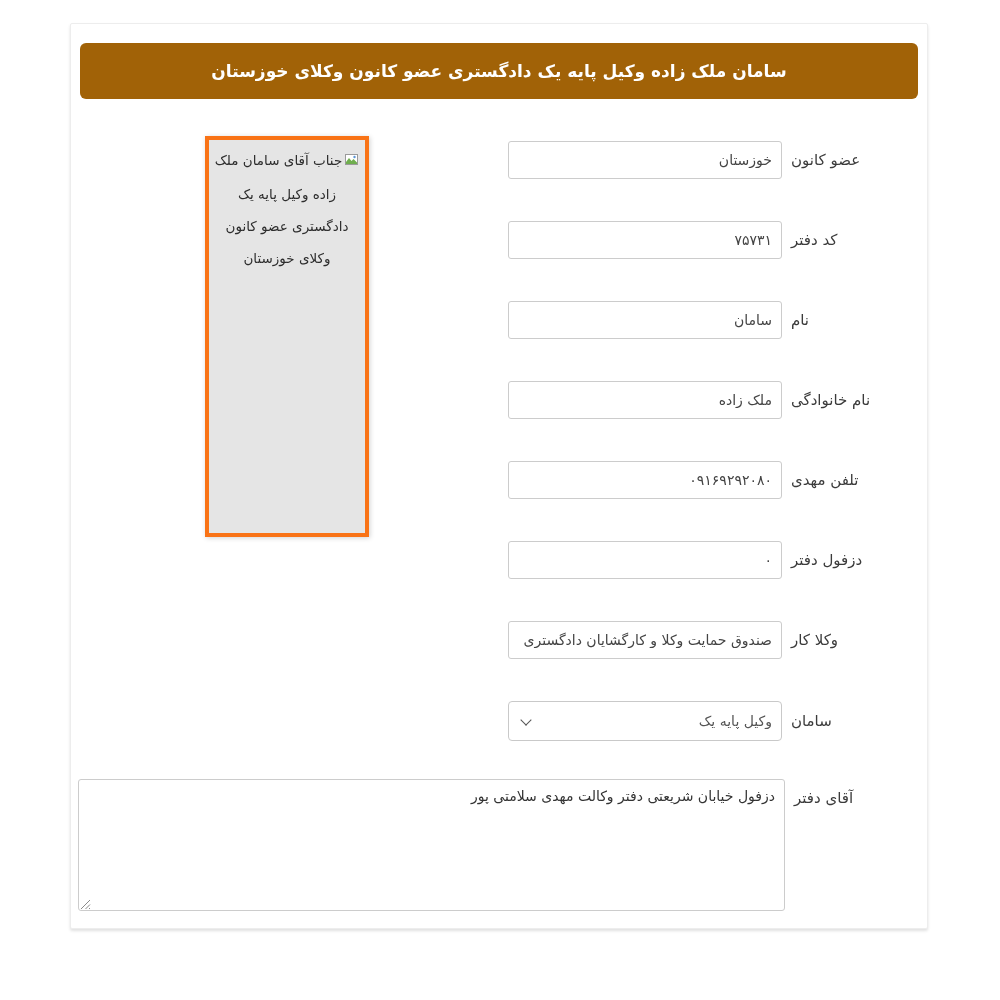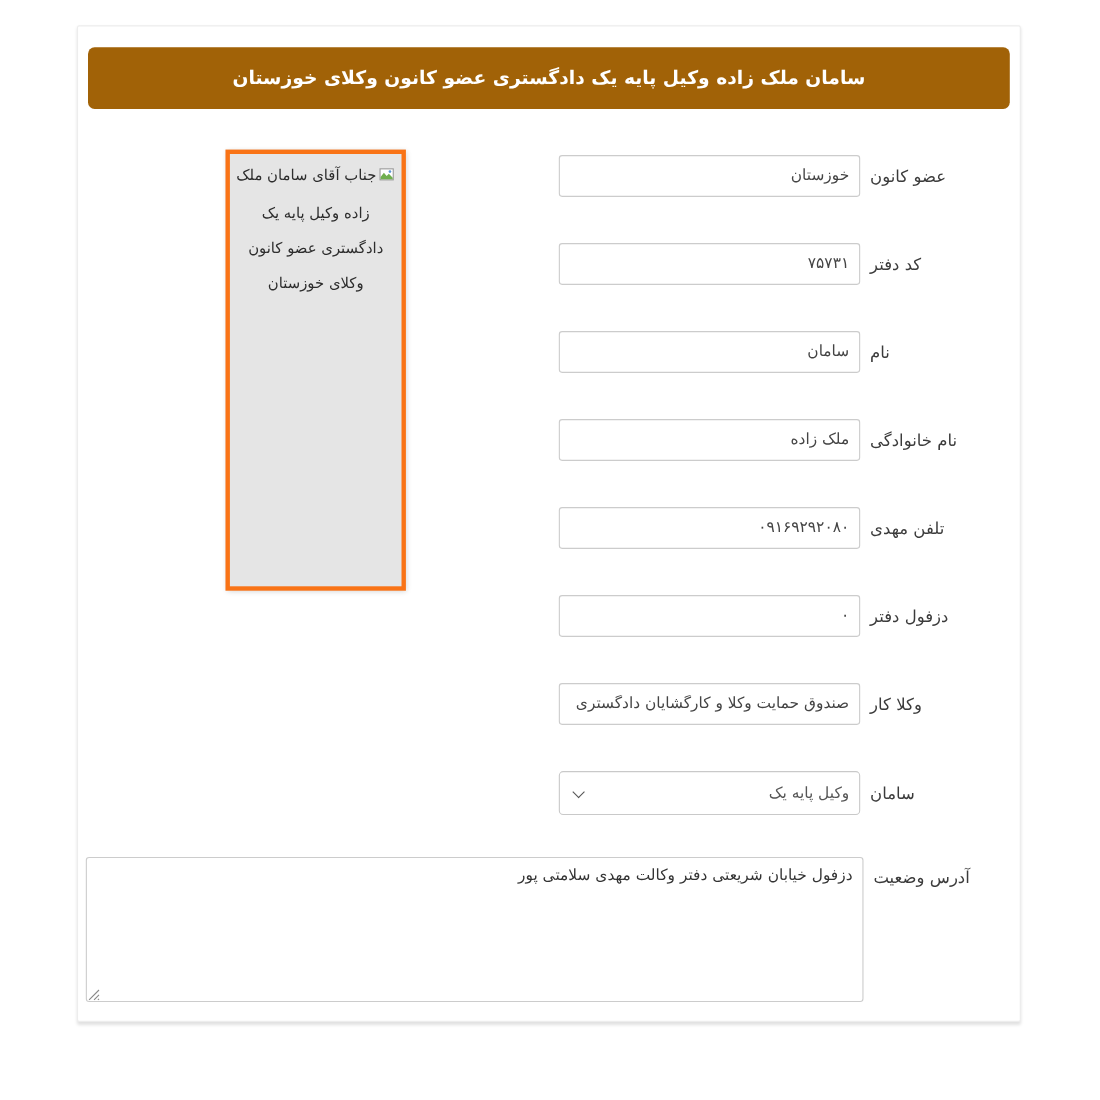--- a/index.html
+++ b/index.html
@@ -185,17 +185,17 @@
 
     <div class="row ta-row">
       <span class="ta-wrap">
         <textarea class="tarea" style="">دزفول خیابان شریعتی دفتر وکالت مهدی سلامتی پور</textarea>
         <span class="grip">
           <svg width="12" height="12" viewBox="0 0 12 12">
             <path d="M10 1 L1 10 M10 5.5 L5.5 10 M10 9 L9 10" stroke="#8a8a8a" stroke-width="1" fill="none"></path>
           </svg>
         </span>
       </span>
-      <label class="flabel">آدرس وضعیت</label>
+      <label class="flabel">آقای دفتر</label>
     </div>
 
   </div>
 </div>
 
 </body></html>

